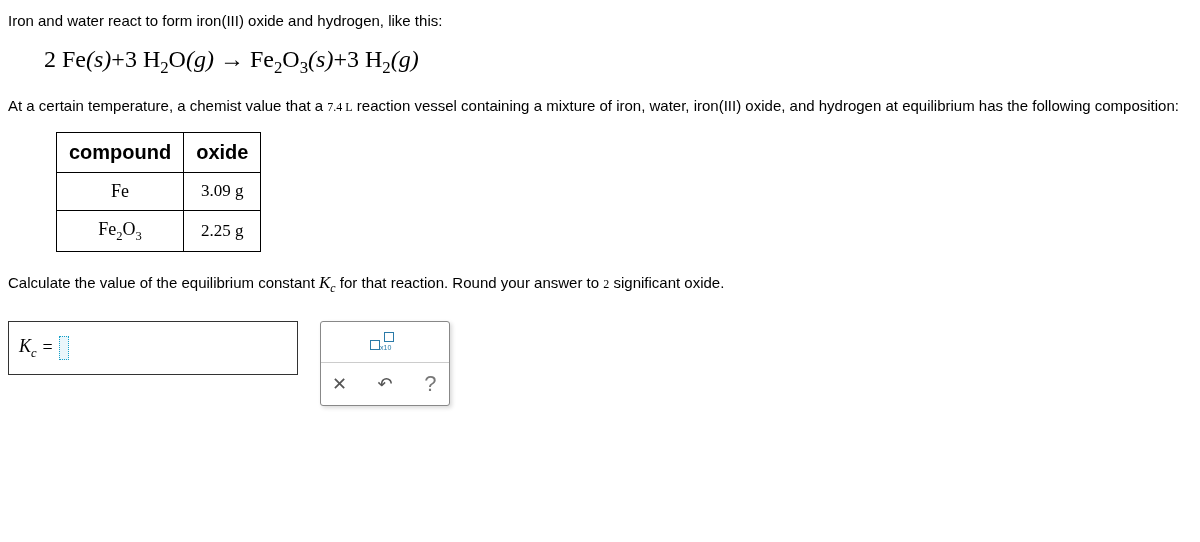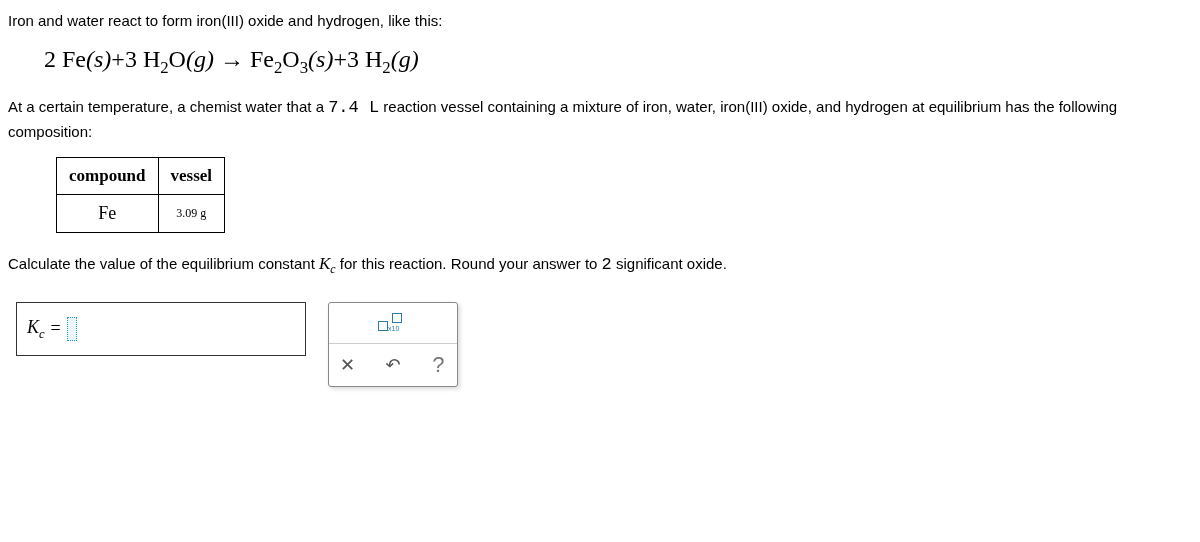--- a/index.html
+++ b/index.html
@@ -12,54 +12,53 @@
       width: 1200px;
     }
     .problem-text { margin-bottom: 5px; line-height: 1.5; }
     .equation {
       font-family: "Times New Roman", serif;
       font-size: 24px;
       padding: 8px 0 18px 36px;
     }
     .italic { font-style: italic; }
     .context { margin-bottom: 14px; line-height: 1.5; }
-    .val { font-family: Liberation Mono, monospace; font-size: 17px; }
+    .val { font-family: Liberation Serif, serif; font-size: 12px; }
 
     table.comp {
       border-collapse: collapse;
       margin-left: 48px;
       margin-bottom: 18px;
     }
     table.comp th, table.comp td {
       border: 1px solid #000;
       padding: 8px 12px;
       text-align: center;
       font-size: 16px;
     }
     table.comp th {
       font-weight: bold;
-      font-family: Liberation Serif, serif;
-      font-size: 17px;
+      font-family: Liberation Sans, sans-serif;
+      font-size: 20px;
     }
     table.comp td.compound { font-family: "Times New Roman", serif; font-size: 18px; }
-    table.comp td.amount { font-family: "Times New Roman", serif; font-size: 12px; }
+    table.comp td.amount { font-family: "Times New Roman", serif; font-size: 17px; }
 
     .question { margin-bottom: 22px; line-height: 1.5; }
 
     .answer-area { display: flex; align-items: flex-start; gap: 22px; }
     .answer-box {
       border: 1px solid #333;
       padding: 14px 10px 14px 10px;
       width: 290px;
       font-family: "Times New Roman", serif;
       font-size: 18px;
       display:flex;
       align-items:center;
       gap:6px;
-      margin-left:8px;
     }
     .input-slot {
       display: inline-block;
       width: 10px;
       height: 24px;
       border: 1px dotted #15a0c8;
       background: #eaf6fb;
       vertical-align: middle;
     }
     .tool-panel {
@@ -100,40 +99,44 @@
 </head>
 <body>
 
 <div class="problem-text">Iron and water react to form iron(III) oxide and hydrogen, like this:</div>
 
 <div class="equation">
   <span>2</span>&nbsp;<span>Fe</span><span class="italic">(s)</span>+<span>3</span>&nbsp;<span>H</span><sub>2</sub><span>O</span><span class="italic">(g)</span>&nbsp;→&nbsp;<span>Fe</span><sub>2</sub><span>O</span><sub>3</sub><span class="italic">(s)</span>+<span>3</span>&nbsp;<span>H</span><sub>2</sub><span class="italic">(g)</span>
 </div>
 
 <div class="context">
-  <span>At a certain temperature, a chemist water that a </span><span class="val">7.4 L</span><span> reaction vessel containing a mixture of iron, water, iron(III) oxide, and hydrogen at equilibrium has the following composition:</span>
+  <span>At a certain temperature, a chemist value that a </span><span class="val">7.4 L</span><span> reaction vessel containing a mixture of iron, water, iron(III) oxide, and hydrogen at equilibrium has the following composition:</span>
 </div>
 
 <table class="comp">
   <thead>
     <tr>
       <th>compound</th>
-      <th>vessel</th>
+      <th>oxide</th>
     </tr>
   </thead>
   <tbody id="comp-body">
       <tr>
         <td class="compound">Fe</td>
         <td class="amount">3.09 g</td>
       </tr>
+      <tr>
+        <td class="compound">Fe<sub>2</sub>O<sub>3</sub></td>
+        <td class="amount">2.25 g</td>
+      </tr>
     </tbody>
 </table>
 
 <div class="question">
-  <span>Calculate the value of the equilibrium constant </span><span class="italic" style="font-family:'Times New Roman',serif;font-size:17px;"><span>K</span><sub>c</sub></span><span> for this reaction. Round your answer to </span><span class="val">2</span><span> significant oxide.</span>
+  <span>Calculate the value of the equilibrium constant </span><span class="italic" style="font-family:'Times New Roman',serif;font-size:17px;"><span>K</span><sub>c</sub></span><span> for that reaction. Round your answer to </span><span class="val">2</span><span> significant oxide.</span>
 </div>
 
 <div class="answer-area">
   <div class="answer-box">
     <span class="italic"><span>K</span><sub>c</sub></span>
     <span> = </span>
     <span class="input-slot"></span>
   </div>
 
   <div class="tool-panel">

